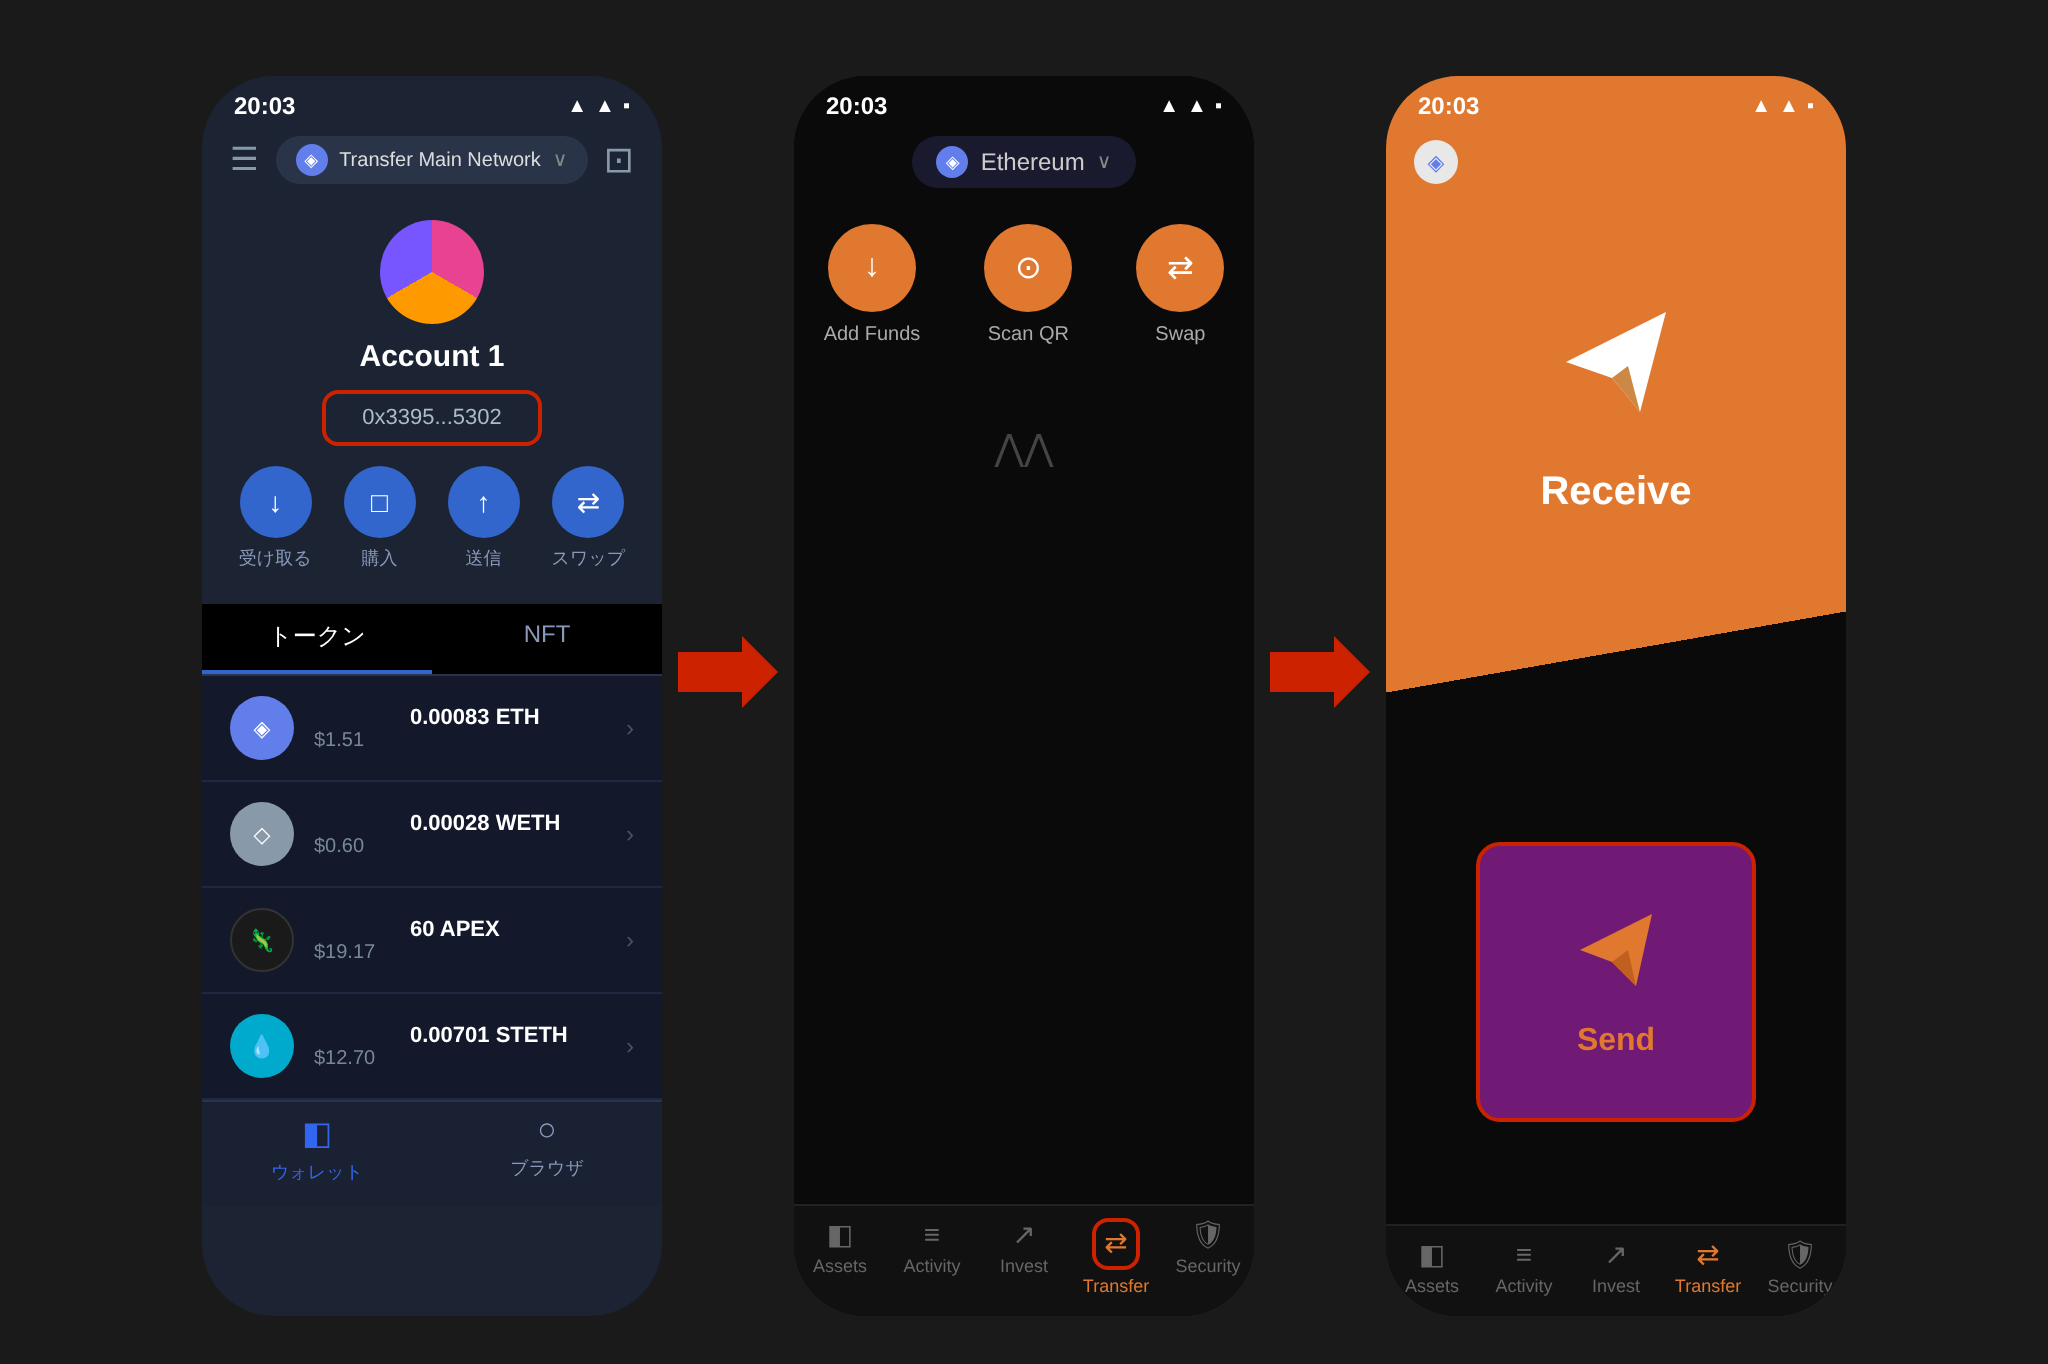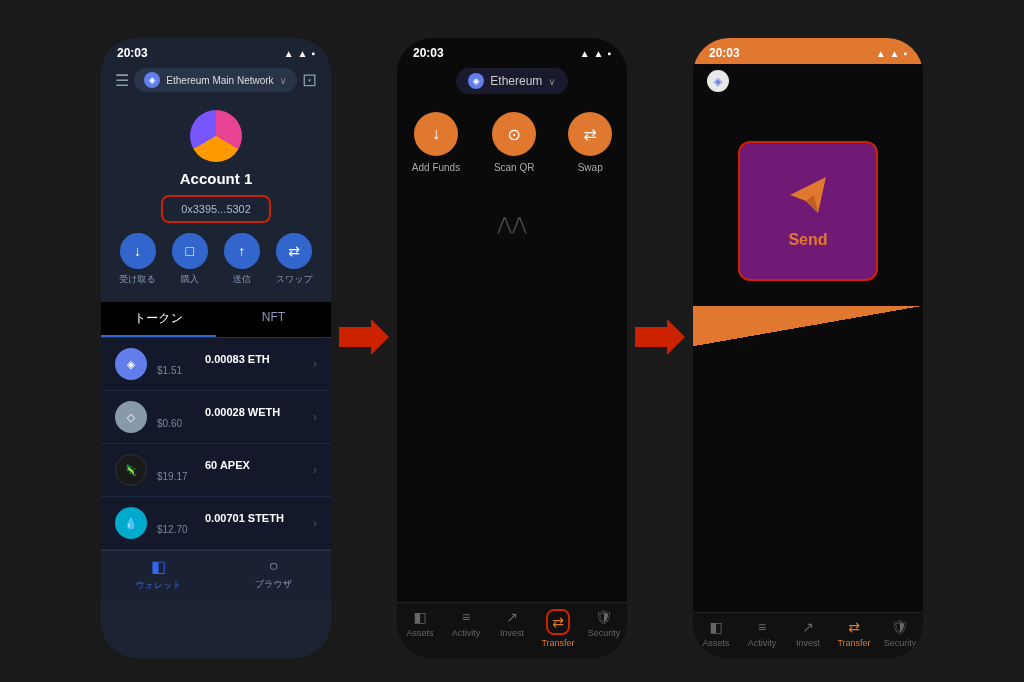--- a/index.html
+++ b/index.html
@@ -348,21 +348,21 @@
         <span>▪</span>
       </div>
     </div>
 
     <div class="s1-header">
       <span class="s1-hamburger">☰</span>
       <div class="s1-network">
         <div class="s1-network-dot">
           <span class="eth-symbol">◈</span>
         </div>
-        <span class="s1-network-name">Ethereum Main Network</span>
+        <span class="s1-network-name">Transfer Main Network</span>
         <span class="s1-network-arrow">∨</span>
       </div>
       <span class="s1-scan-icon">⊡</span>
     </div>
 
     <div class="s1-account-section">
       <div class="s1-avatar"></div>
       <span class="s1-account-name">Account 1</span>
       <div class="s1-address-box">
         <span>0x3395...5302</span>
@@ -537,20 +537,30 @@
         <span>▲</span>
         <span>▲</span>
         <span>▪</span>
       </div>
     </div>
 
     <div style="position:absolute;top:32px;left:14px;z-index:10;">
       <div style="width:22px;height:22px;border-radius:50%;background:#e8e8e8;display:flex;align-items:center;justify-content:center;font-size:11px;color:#627eea;">◈</div>
     </div>
 
+    <div class="s3-top-half">
+
+      <div style="font-size:50px;color:#fff;">
+        <svg width="60" height="60" viewBox="0 0 60 60">
+          <polygon points="5,30 55,5 42,55 28,38" fill="white"></polygon>
+          <polygon points="28,38 36,32 42,55" fill="#cc8844"></polygon>
+        </svg>
+      </div>
+      <span class="s3-receive-label">Receive</span>
+    </div>
 
     <div class="s3-bottom-half">
       <div class="s3-send-box">
 
         <div>
           <svg width="44" height="44" viewBox="0 0 44 44">
             <polygon points="4,22 40,4 32,40 20,28" fill="#e07830"></polygon>
             <polygon points="20,28 28,22 32,40" fill="#c06020"></polygon>
           </svg>
         </div>

